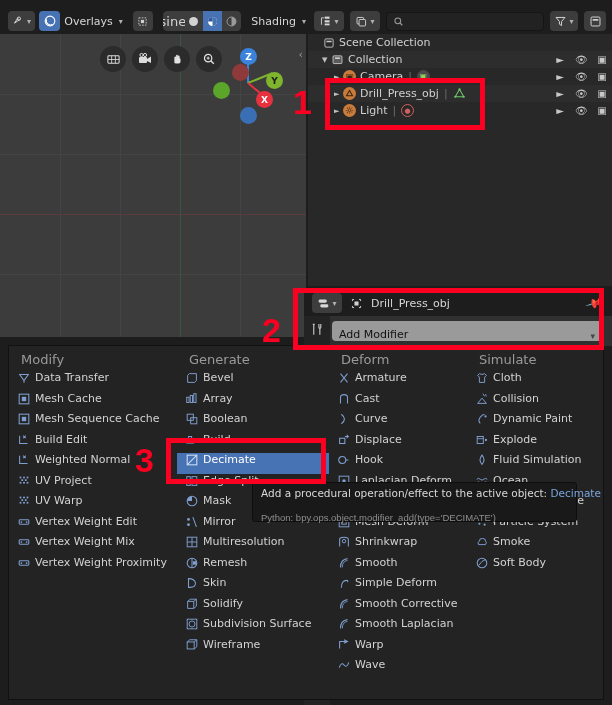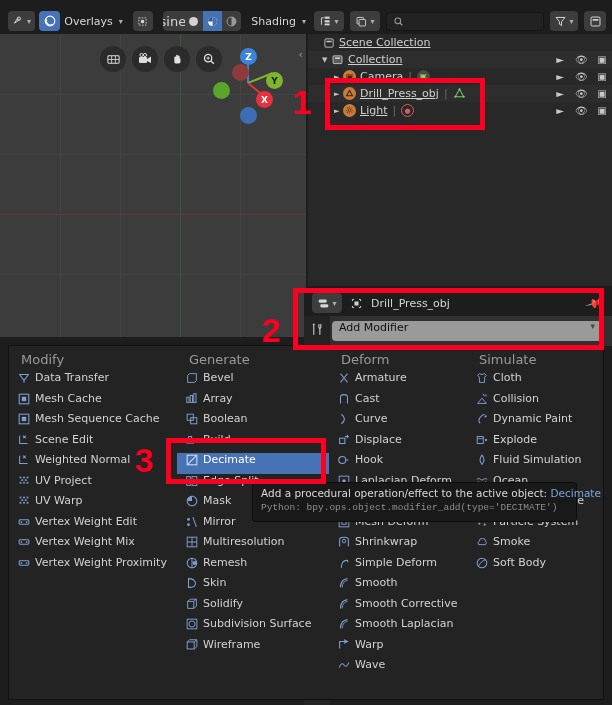--- a/index.html
+++ b/index.html
@@ -63,21 +63,21 @@
   }
   #outliner {
     position: absolute; left: 308px; top: 34px; width: 304px; height: 252px;
     background: #282828;
   }
   .ol-row {
     display: flex; align-items: center; height: 17px; position: relative;
     padding-left: 6px;
   }
   .ol-row.alt { background: #2d2d2d; }
-  .ol-name { color: #d0d0d0; font-size: 11px; margin-left: 4px; white-space: nowrap; text-decoration: underline; }
+  .ol-name { color: #d0d0d0; font-size: 11px; margin-left: 4px; white-space: nowrap; }
   .ol-icons { position: absolute; right: 4px; display: flex; gap: 9px; align-items: center; }
   .ol-ic { color: #c8c8c8; font-size: 10px; width: 12px; text-align: center; }
   .disclosure { color: #c0c0c0; font-size: 7px; width: 9px; }
   .obj-ic {
     width: 13px; height: 13px; border-radius: 50%;
     display: flex; align-items: center; justify-content: center; font-size: 9px;
   }
 
   
   #props-header {
@@ -87,21 +87,21 @@
   #props-body {
     position: absolute; left: 304px; top: 316px; width: 308px; height: 30px;
     background: #303030;
   }
   #props-tabs {
     position: absolute; left: 304px; top: 316px; width: 26px; height: 389px;
     background: #232323;
   }
   #add-modifier {
     position: absolute; left: 332px; top: 321px; width: 270px; height: 20px;
-    background: #9a9a9a; border-radius: 4px; display: flex; align-items: flex-start;
+    background: #9a9a9a; border-radius: 4px; display: flex; align-items: flex-end;
     justify-content: space-between; padding: 0 7px; color: #111; font-size: 11px;
   }
 
   
   #menu {
     position: absolute; left: 8px; top: 345px; width: 596px; height: 355px;
     background: #232323; border: 1px solid #111; display: flex;
   }
   .mcol { padding-top: 4px; }
   .mcol-head {
@@ -117,22 +117,22 @@
 
   
   #tooltip {
     position: absolute; left: 252px; top: 482px; width: 325px; height: 40px;
     background: #191919; border: 1px solid #0d0d0d; border-radius: 3px;
     padding: 4px 8px; z-index: 40;
   }
   #tt-line1 { font-size: 10.5px; color: #d8d8d8; white-space: nowrap; }
   #tt-val { color: #7aa5dd; }
   #tt-line2 {
-    font-size: 9.5px; color: #8e8e8e; margin-top: 3px;
-    font-family: Liberation Mono, monospace; white-space: nowrap;
+    font-size: 9.5px; color: #8e8e8e; margin-top: 13px;
+    font-family: Liberation Sans, sans-serif; white-space: nowrap;
   }
 
   
   .anno-box { position: absolute; border: 5px solid #fb0020; z-index: 60; }
   .anno-num {
     position: absolute; color: #fb0020; font-size: 34px; font-weight: bold;
     font-family: "Liberation Sans", sans-serif; z-index: 61; line-height: 1;
   }
 </style>
 </head>
@@ -426,21 +426,21 @@
             </span>
             <span>Mesh Sequence Cache</span>
           </div>
         <div class="mitem">
             <span class="mi-ic">
               <svg width="14" height="14" viewBox="0 0 16 16">
                 <path d="M3 3 L3 12 L12 12" fill="none" stroke="#7f9fd0" stroke-width="1.2"></path>
                 <path d="M7 3 L10 6 M10 3 L7 6" stroke="#7f9fd0" stroke-width="1.2"></path>
               </svg>
             </span>
-            <span>Scene Edit</span>
+            <span>Build Edit</span>
           </div>
         <div class="mitem">
             <span class="mi-ic">
               <svg width="14" height="14" viewBox="0 0 16 16">
                 <path d="M3 3 L3 12 L12 12" fill="none" stroke="#7f9fd0" stroke-width="1.2"></path>
                 <path d="M7 3 L10 6 M10 3 L7 6" stroke="#7f9fd0" stroke-width="1.2"></path>
               </svg>
             </span>
             <span>Weighted Normal</span>
           </div>
@@ -725,33 +725,33 @@
               <svg width="14" height="14" viewBox="0 0 16 16">
                 <path d="M3 13 L3 5 Q3 2.5 8 2.5 Q13 2.5 13 5 L13 13" fill="none" stroke="#7f9fd0" stroke-width="1.2"></path>
                 <circle cx="8" cy="7" r="2" fill="none" stroke="#7f9fd0" stroke-width="1.1"></circle>
               </svg>
             </span>
             <span>Shrinkwrap</span>
           </div>
         <div class="mitem">
             <span class="mi-ic">
               <svg width="14" height="14" viewBox="0 0 16 16">
-                <path d="M5 13.5 Q5 5 11 5 Q13 5 12 7" fill="none" stroke="#7f9fd0" stroke-width="1.3"></path>
-              </svg>
-            </span>
-            <span>Simple Deform</span>
-          </div>
-        <div class="mitem">
-            <span class="mi-ic">
-              <svg width="14" height="14" viewBox="0 0 16 16">
                 <path d="M4 13 Q4 4 12 3" fill="none" stroke="#7f9fd0" stroke-width="1.2"></path>
                 <path d="M6 13 Q6 6 12 5" fill="none" stroke="#7f9fd0" stroke-width="1"></path>
               </svg>
             </span>
             <span>Smooth</span>
+          </div>
+        <div class="mitem">
+            <span class="mi-ic">
+              <svg width="14" height="14" viewBox="0 0 16 16">
+                <path d="M5 13.5 Q5 5 11 5 Q13 5 12 7" fill="none" stroke="#7f9fd0" stroke-width="1.3"></path>
+              </svg>
+            </span>
+            <span>Simple Deform</span>
           </div>
         <div class="mitem">
             <span class="mi-ic">
               <svg width="14" height="14" viewBox="0 0 16 16">
                 <path d="M4 13 Q4 4 12 3" fill="none" stroke="#7f9fd0" stroke-width="1.2"></path>
                 <path d="M6 13 Q6 6 12 5" fill="none" stroke="#7f9fd0" stroke-width="1"></path>
               </svg>
             </span>
             <span>Smooth Corrective</span>
           </div>

